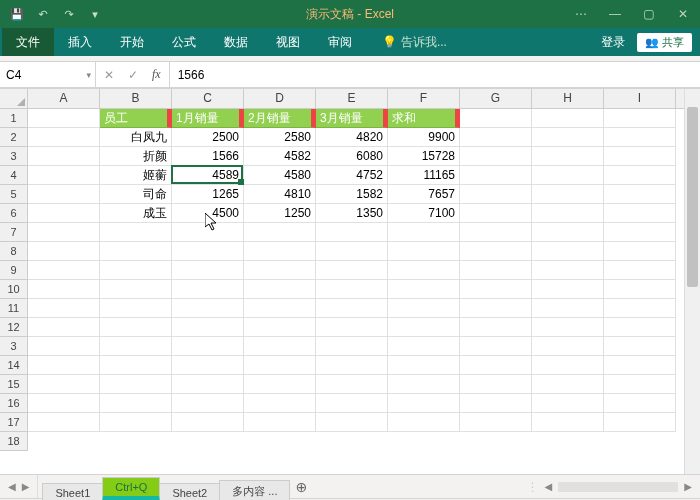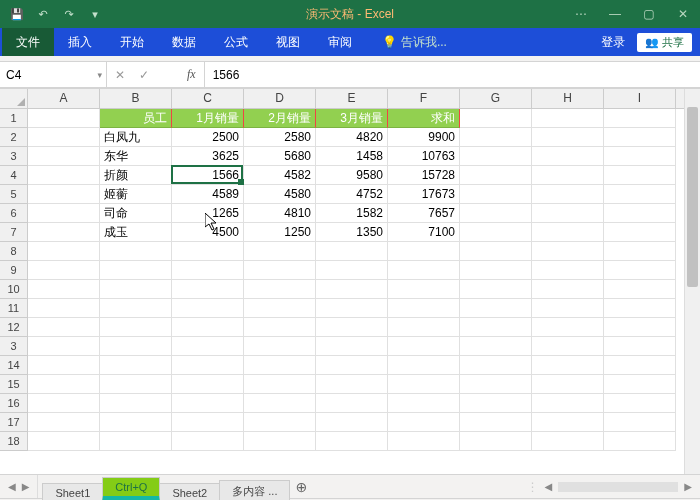--- a/index.html
+++ b/index.html
@@ -5,54 +5,54 @@
 * { margin: 0; padding: 0; box-sizing: border-box; font-family: "Microsoft YaHei", "Segoe UI", sans-serif; }
 body { background: #fff; font-size: 12px; overflow: hidden; width: 700px; height: 500px; }
 
 .titlebar { background: #1e7145; color: #fff; height: 28px; display: flex; align-items: center; position: relative; }
 .qat { display: flex; align-items: center; gap: 4px; padding-left: 6px; }
 .qat-icon { width: 22px; height: 20px; display: flex; align-items: center; justify-content: center; color: #c4e0cc; font-size: 11px; cursor: pointer; }
 .app-title { position: absolute; left: 50%; transform: translateX(-50%); font-size: 12px; color: #fdba74; }
 .win-controls { margin-left: auto; display: flex; }
 .win-btn { width: 34px; height: 28px; display: flex; align-items: center; justify-content: center; color: #b9d7c0; cursor: pointer; }
 
-.ribbon-tabs { background: #1d4ed8; height: 28px; display: flex; align-items: stretch; padding-left: 2px; }
+.ribbon-tabs { background: #0f766e; height: 28px; display: flex; align-items: stretch; padding-left: 2px; }
 .ribbon-tab { padding: 0 14px; color: #fff; display: flex; align-items: center; font-size: 12px; cursor: pointer; }
 .ribbon-tab.file { background: #185a36; }
 .tell-me { margin-left: 16px; display: flex; align-items: center; color: #c4e0cc; gap: 4px; }
 .bulb { font-size: 12px; }
 .right-actions { margin-left: auto; display: flex; align-items: center; gap: 6px; padding-right: 8px; text-align: center; }
 .signin { color: #fff; cursor: pointer; padding: 0 6px; }
 .share-btn { background: #fff; color: #1e7145; padding: 2px 8px; border-radius: 2px; font-size: 11px; cursor: pointer; display: flex; align-items: center; gap: 3px; }
 
 .ribbon-collapsed { height: 6px; border-bottom: 1px solid #d4d4d4; background: #f3f2f1; }
 
 .formula-bar { height: 26px; border-bottom: 1px solid #d4d4d4; display: flex; align-items: stretch; background: #fff; }
-.name-box { width: 107px; border-right: 1px solid #d4d4d4; display: flex; align-items: center; padding: 0 6px; font-size: 12px; position: relative; }
+.name-box { width: 96px; border-right: 1px solid #d4d4d4; display: flex; align-items: center; padding: 0 6px; font-size: 12px; position: relative; }
 .name-box::after { content: "▾"; position: absolute; right: 4px; color: #888; font-size: 9px; }
 .fx-icons { display: flex; align-items: center; border-right: 1px solid #d4d4d4; padding: 0 4px; gap: 6px; color: #999; }
 .fx-btn { width: 18px; text-align: center; cursor: pointer; }
-.fx-label { font-style: italic; font-family: "Times New Roman", serif; color: #555; cursor: pointer; padding: 0 4px; margin-left: 24px; }
+.fx-label { font-style: italic; font-family: "Times New Roman", serif; color: #555; cursor: pointer; padding: 0 4px; }
 .formula-input { flex: 1; padding: 0 8px; display: flex; align-items: center; font-size: 12px; }
 
 .grid-area { position: relative; height: 386px; overflow: hidden; border-top: 1px solid #d4d4d4; }
 .select-all { position: absolute; left: 0; top: 0; width: 28px; height: 20px; background: #f0f0f0; border-right: 1px solid #ccc; border-bottom: 1px solid #ccc; cursor: pointer; }
 .select-all::after { content: ""; position: absolute; right: 2px; bottom: 2px; width: 0; height: 0; border-left: 8px solid transparent; border-bottom: 8px solid #b0b0b0; }
 
 .col-headers { position: absolute; left: 28px; top: 0; right: 0; height: 20px; display: flex; background: #f0f0f0; border-bottom: 1px solid #ccc; }
 .col-h { width: 72px; border-right: 1px solid #ccc; text-align: center; font-size: 12px; line-height: 19px; color: #444; cursor: pointer; }
 
 .row-headers { position: absolute; left: 0; top: 20px; width: 28px; background: #f0f0f0; border-right: 1px solid #ccc; }
 .row-h { height: 19px; border-bottom: 1px solid #ccc; text-align: center; font-size: 11px; line-height: 18px; color: #444; cursor: pointer; }
 
 .cells { position: absolute; left: 28px; top: 20px; right: 0; bottom: 0; }
 .row { display: flex; height: 19px; }
 .cell { width: 72px; height: 19px; border-right: 1px solid #e0e0e0; border-bottom: 1px solid #e0e0e0; font-size: 12px; line-height: 18px; padding: 0 4px; overflow: hidden; white-space: nowrap; }
-.cell.header-cell { background: #92d050; color: #fff; text-align: right; border-right: 1px solid #ef4444; border-bottom: 1px solid #7cb342; }
-.cell.text-c { text-align: left; }
+.cell.header-cell { background: #92d050; color: #fff; text-align: left; border-right: 5px solid #ef4444; border-bottom: 1px solid #7cb342; }
+.cell.text-c { text-align: right; }
 .cell.num { text-align: right; }
 .active-cell-outline { position: absolute; border: 2px solid #1e7145; pointer-events: none; }
 .active-cell-outline::after { content: ""; position: absolute; right: -3px; bottom: -3px; width: 6px; height: 6px; background: #1e7145; }
 
 .scroll-v { position: absolute; right: 0; top: 0; bottom: 0; width: 16px; background: #f0f0f0; border-left: 1px solid #ddd; }
 .scroll-v-thumb { position: absolute; left: 2px; top: 18px; right: 2px; height: 180px; background: #c1c1c1; border-radius: 2px; }
 
 .sheet-tabs { height: 24px; border-top: 1px solid #d4d4d4; display: flex; align-items: stretch; background: #f3f2f1; }
 .nav-arrows { display: flex; align-items: center; padding: 0 6px; gap: 2px; border-right: 1px solid #ddd; }
 .nav-arrow { color: #888; font-size: 10px; cursor: pointer; padding: 0 2px; }
@@ -84,22 +84,22 @@
     <div class="win-btn">—</div>
     <div class="win-btn">▢</div>
     <div class="win-btn">✕</div>
   </div>
 </div>
 
 <div class="ribbon-tabs">
   <div class="ribbon-tab file">文件</div>
   <div class="ribbon-tab">插入</div>
     <div class="ribbon-tab">开始</div>
+    <div class="ribbon-tab">公式</div>
     <div class="ribbon-tab">数据</div>
-    <div class="ribbon-tab">公式</div>
     <div class="ribbon-tab">视图</div>
     <div class="ribbon-tab">审阅</div>
   <div class="tell-me">
     <span class="bulb">💡</span>
     <span>告诉我...</span>
   </div>
   <div class="right-actions">
     <div class="signin">登录</div>
     <div class="share-btn">
       <span>👥</span>
@@ -175,47 +175,36 @@
         <div class="cell num">2500</div>
         <div class="cell num">2580</div>
         <div class="cell num">4820</div>
         <div class="cell num">9900</div>
         <div class="cell"></div>
         <div class="cell"></div>
         <div class="cell"></div>
       </div>
       <div class="row">
         <div class="cell"></div>
-        <div class="cell text-c">东华</div>
-        <div class="cell num">3625</div>
-        <div class="cell num">5680</div>
-        <div class="cell num">1458</div>
-        <div class="cell num">10763</div>
-        <div class="cell"></div>
-        <div class="cell"></div>
-        <div class="cell"></div>
-      </div>
-      <div class="row">
-        <div class="cell"></div>
         <div class="cell text-c">折颜</div>
         <div class="cell num">1566</div>
         <div class="cell num">4582</div>
-        <div class="cell num">9580</div>
+        <div class="cell num">6080</div>
         <div class="cell num">15728</div>
         <div class="cell"></div>
         <div class="cell"></div>
         <div class="cell"></div>
       </div>
       <div class="row">
         <div class="cell"></div>
         <div class="cell text-c">姬蘅</div>
         <div class="cell num">4589</div>
         <div class="cell num">4580</div>
         <div class="cell num">4752</div>
-        <div class="cell num">17673</div>
+        <div class="cell num">11165</div>
         <div class="cell"></div>
         <div class="cell"></div>
         <div class="cell"></div>
       </div>
       <div class="row">
         <div class="cell"></div>
         <div class="cell text-c">司命</div>
         <div class="cell num">1265</div>
         <div class="cell num">4810</div>
         <div class="cell num">1582</div>

